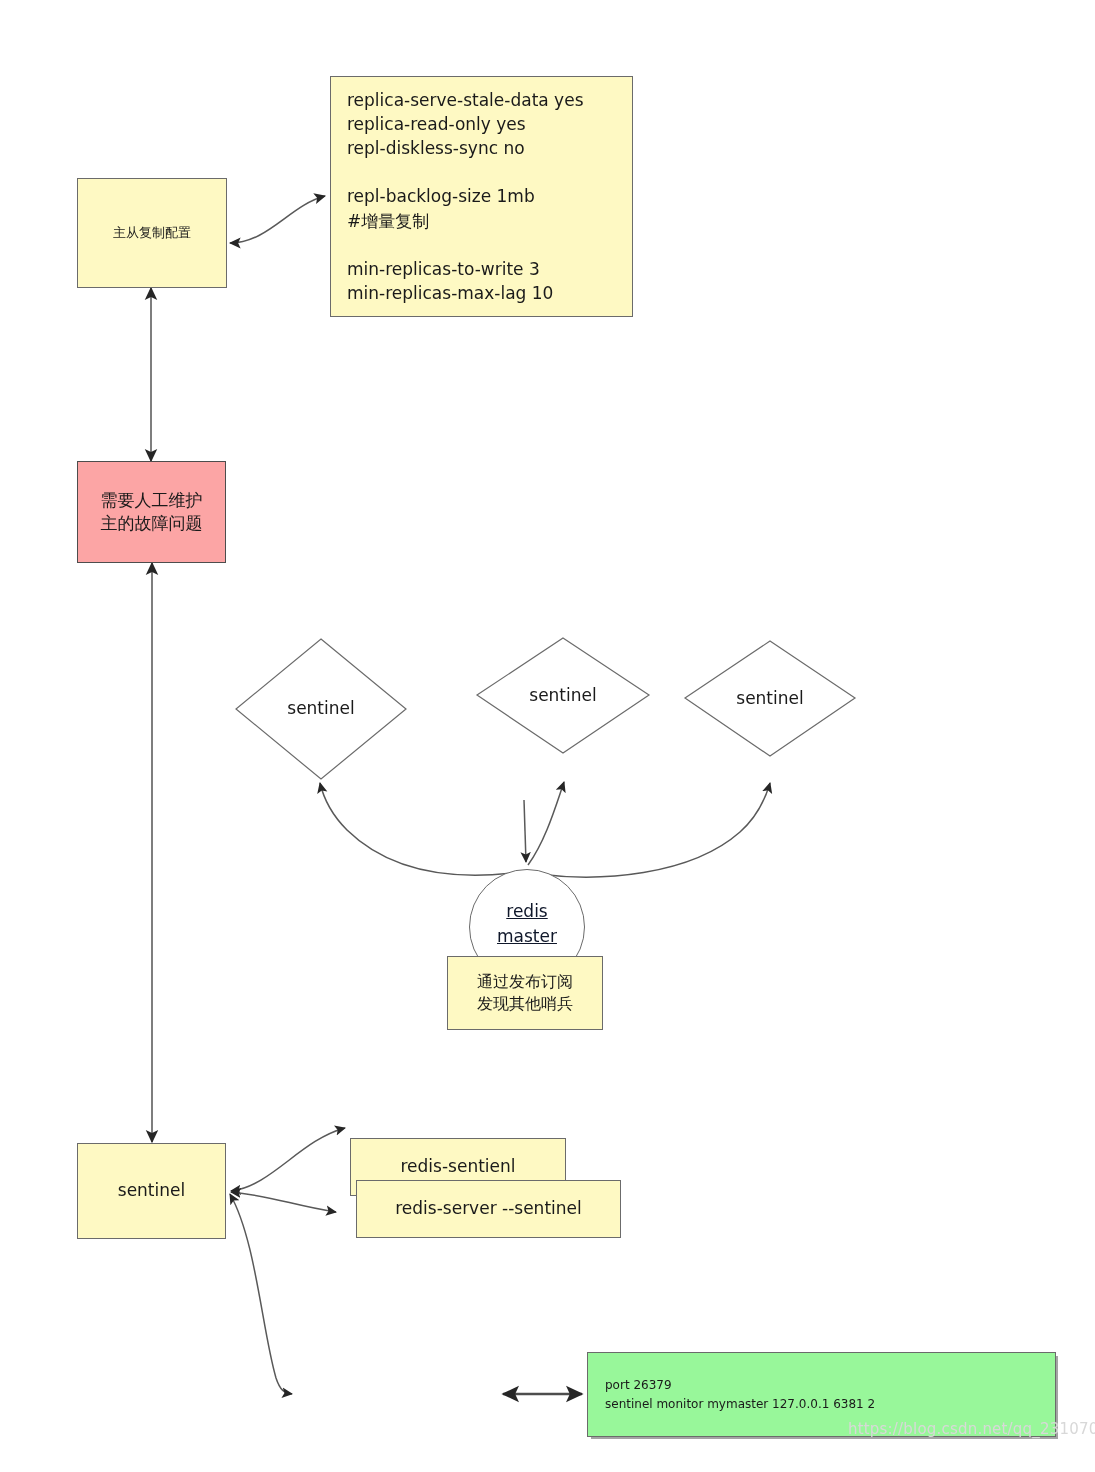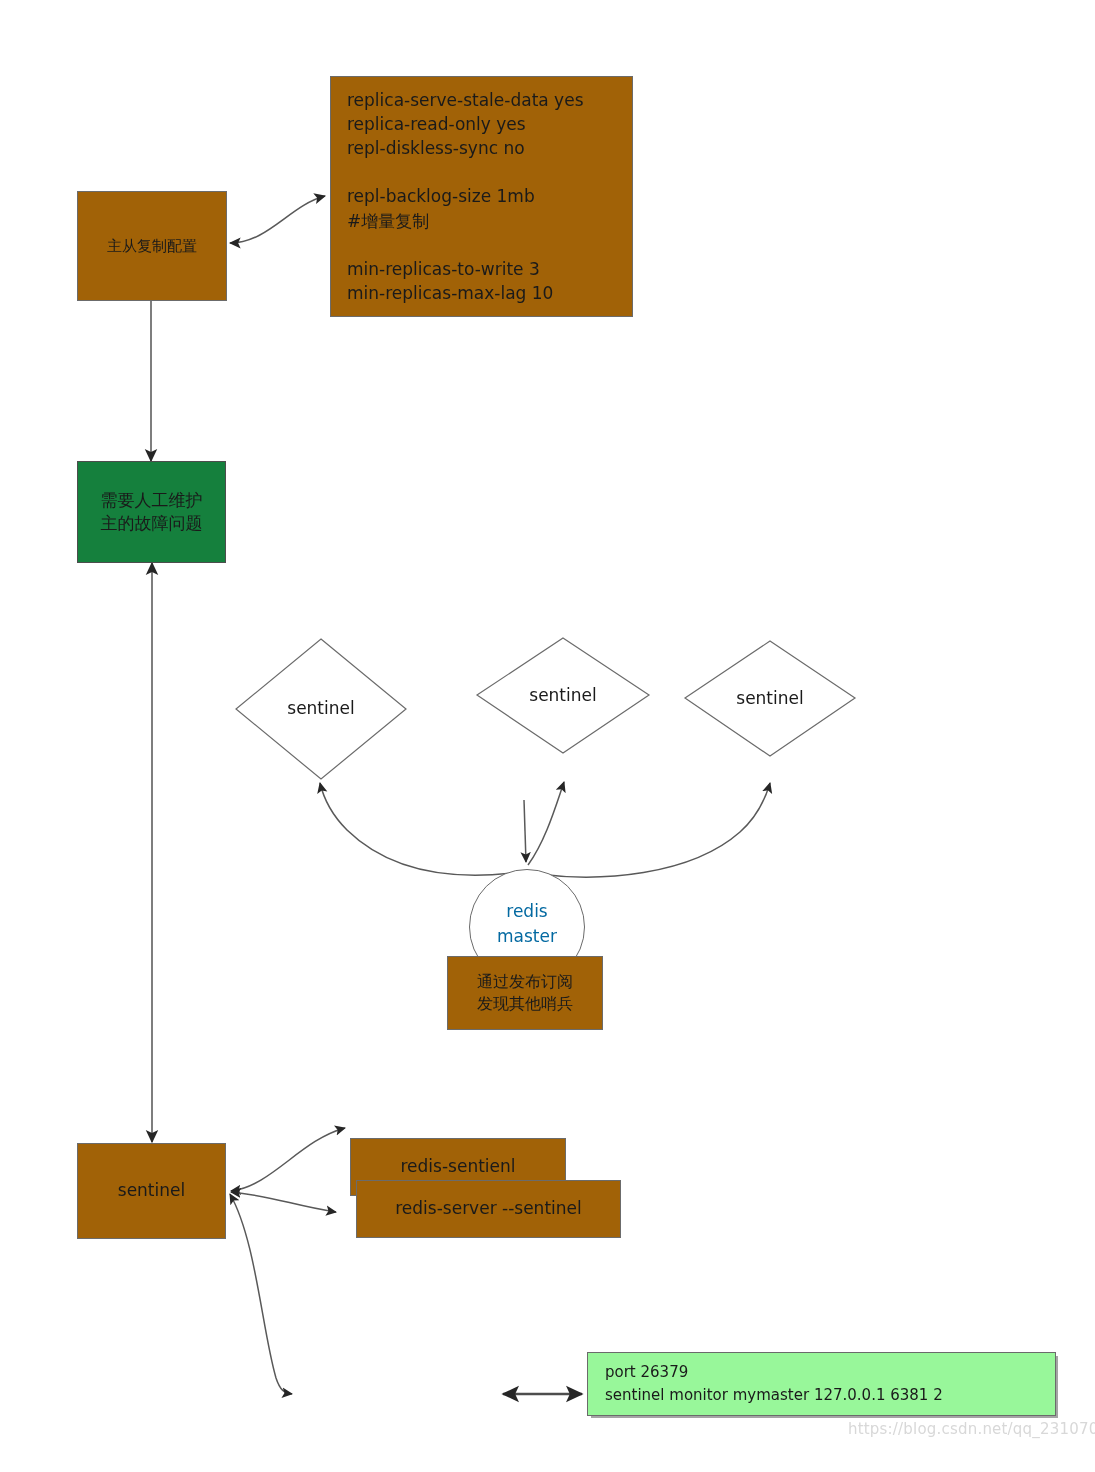--- a/index.html
+++ b/index.html
@@ -24,25 +24,25 @@
     display: flex;
     align-items: center;
     justify-content: center;
     text-align: center;
     color: #1a1a1a;
     line-height: 1.38;
     white-space: pre-line;
   }
   .box {
     border: 1px solid #6b6b6b;
-    background: #a16207;
+    background: #fef9c3;
   }
   .box-green-yellow {
     border: 1px solid #4d4d4d;
-    background: #15803d;
+    background: #fca5a5;
   }
   .box-green-mint {
     border: 1px solid #6b6b6b;
     background: #98f79a;
     box-shadow: 3px 3px 0 -1px rgba(90,90,90,0.55);
   }
   .text-left {
     justify-content: flex-start;
     text-align: left;
   }
@@ -117,21 +117,21 @@
 
     <path d="M 231 1191 C 272 1186 300 1140 345 1128" fill="none" stroke="#595959" stroke-width="1.5" marker-start="url(#arrowStart)" marker-end="url(#arrowEnd)"></path>
 
     <path d="M 231 1192 C 273 1196 295 1206 336 1212" fill="none" stroke="#595959" stroke-width="1.5" marker-start="url(#arrowStart)" marker-end="url(#arrowEnd)"></path>
 
     <path d="M 230 1194 C 256 1240 262 1330 276 1378 C 280 1390 284 1393 292 1394" fill="none" stroke="#595959" stroke-width="1.5" marker-start="url(#arrowStart)" marker-end="url(#arrowEnd)"></path>
 
     <path d="M 503 1394 L 582 1394" fill="none" stroke="#4d4d4d" stroke-width="2.4" marker-start="url(#arrowStart)" marker-end="url(#arrowEnd)"></path>
   </svg>
 
-  <div class="node box" style="left:77px; top:178px; width:150px; height:110px; font-size:15px;margin-top:13px;">主从复制配置</div>
+  <div class="node box" style="left:77px; top:178px; width:150px; height:110px; font-size:13px;">主从复制配置</div>
 
   <div class="node box text-left mono-ish" style="left:330px; top:76px; width:303px; height:241px; font-size:17px; padding:14px 0 14px 16px; line-height:1.42;">replica-serve-stale-data yes
 replica-read-only yes
 repl-diskless-sync no
 
 repl-backlog-size 1mb
 #增量复制
 
 min-replicas-to-write 3
 min-replicas-max-lag 10</div>
@@ -153,31 +153,31 @@
     <div class="diamond-label" style="top:48px; font-size:17px;">sentinel</div>
   </div>
 
   <div class="diamond-wrap" style="left:684px; top:640px; width:172px; height:117px;">
     <svg width="172" height="117" viewBox="0 0 172 117" xmlns="http://www.w3.org/2000/svg">
       <polygon points="86,1 171,58 86,116 1,58" fill="#ffffff" stroke="#6b6b6b" stroke-width="1.2"></polygon>
     </svg>
     <div class="diamond-label" style="top:48px; font-size:17px;">sentinel</div>
   </div>
 
-  <div class="node circle" style="left:469px; top:869px; width:116px; height:116px; font-size:17px; line-height:1.5; color:#0369a1; padding-bottom:6px;">redis
+  <div class="node circle" style="left:469px; top:869px; width:116px; height:116px; font-size:17px; line-height:1.5; color:#0f172a; padding-bottom:6px;text-decoration:underline;">redis
 master</div>
 
   <div class="node box" style="left:447px; top:956px; width:156px; height:74px; font-size:16px;">通过发布订阅
 发现其他哨兵</div>
 
   <div class="node box" style="left:77px; top:1143px; width:149px; height:96px; font-size:17px;">sentinel</div>
 
   <div class="node box" style="left:350px; top:1098px; width:216px; height:58px; font-size:17px;margin-top:40px;">redis-sentienl</div>
 
   <div class="node box" style="left:356px; top:1180px; width:265px; height:58px; font-size:17px;">redis-server  --sentinel</div>
 
 
-  <div class="node box-green-mint text-left" style="left:587px; top:1352px; width:469px; height:64px; font-size:15px; padding-left:17px; line-height:1.55;">port 26379
+  <div class="node box-green-mint text-left" style="left:587px; top:1352px; width:469px; height:85px; font-size:12px; padding-left:17px; line-height:1.55;">port 26379
 sentinel monitor mymaster 127.0.0.1 6381 2</div>
 
   <div class="watermark" style="left:848px; top:1420px;">https://blog.csdn.net/qq_23107097</div>
 
 </div>
 
 </body></html>

